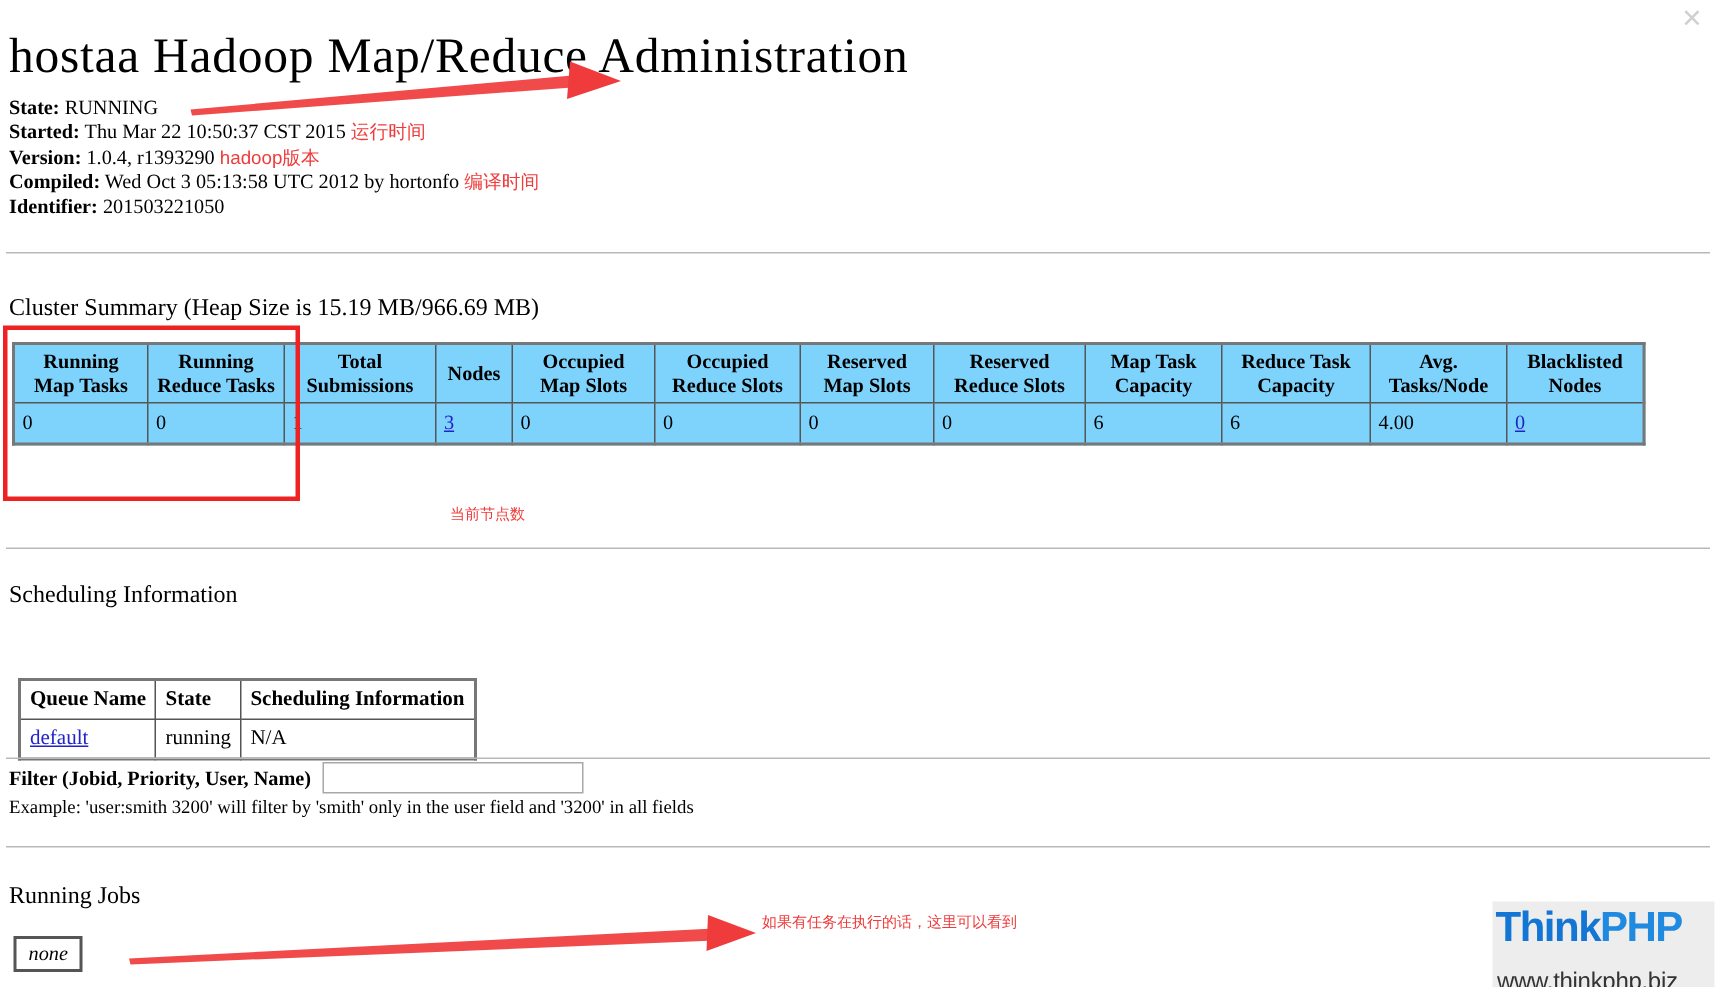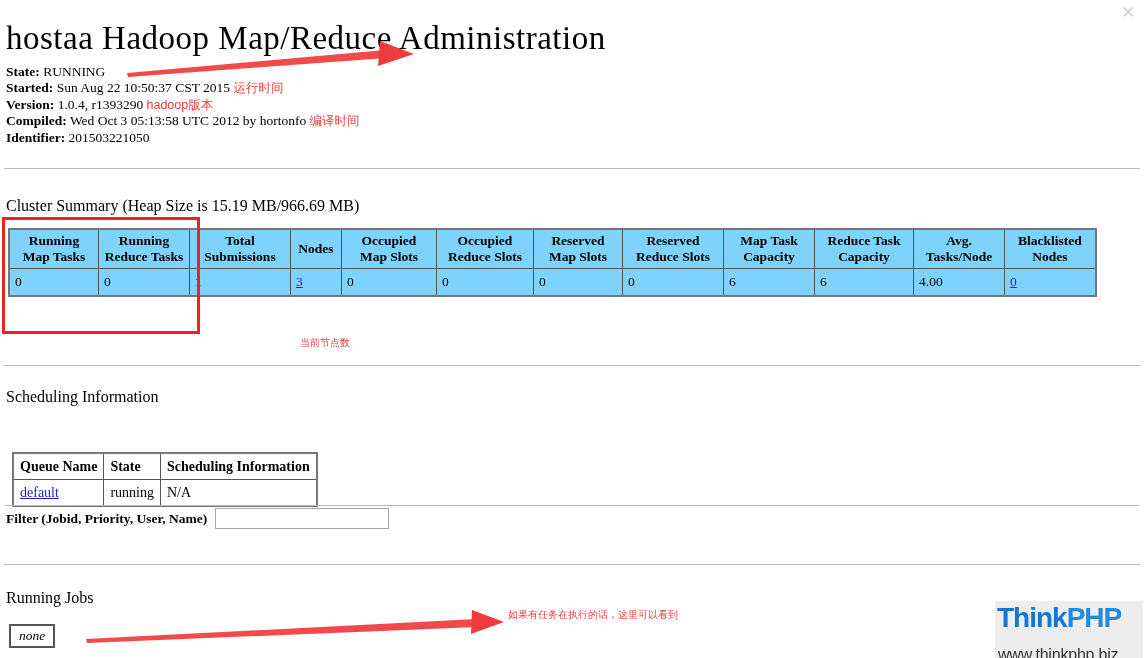--- a/index.html
+++ b/index.html
@@ -277,21 +277,21 @@
 <body>
 
 <div id="page">
 
   <div class="close-btn">✕</div>
 
   <h1 class="page-title">hostaa Hadoop Map/Reduce Administration</h1>
 
   <div class="meta">
     <span class="row"><b>State:</b> <span>RUNNING</span></span>
-    <span class="row"><b>Started:</b> <span>Sun Aug 22 10:50:37 CST 2015</span> <span class="ann">运行时间</span></span>
+    <span class="row"><b>Started:</b> <span>Thu Mar 22 10:50:37 CST 2015</span> <span class="ann">运行时间</span></span>
     <span class="row"><b>Version:</b> <span>1.0.4, r1393290</span> <span class="ann">hadoop版本</span></span>
     <span class="row"><b>Compiled:</b> <span>Wed Oct 3 05:13:58 UTC 2012 by hortonfo</span> <span class="ann">编译时间</span></span>
     <span class="row"><b>Identifier:</b> <span>201503221050</span></span>
   </div>
 
   <hr class="hr" style="top:160px">
 
   <h2 class="section-h" style="top:184px">Cluster Summary  (Heap Size is 15.19 MB/966.69 MB)</h2>
 
   <div class="cluster-wrap">
@@ -357,20 +357,21 @@
         </tr>
       </tbody>
     </table>
   </div>
 
   <hr class="hr" style="top:497px">
 
   <div class="filter-row">
     <span class="filter-label">Filter (Jobid, Priority, User, Name)</span><input class="filter-input" type="text" placeholder="" style="">
   </div>
+  <div class="filter-example">Example: 'user:smith 3200' will filter by 'smith' only in the user field and '3200' in all fields</div>
 
   <hr class="hr" style="top:556px">
 
   <h2 class="section-h" style="top:576px">Running Jobs</h2>
 
   <div class="ann-float" style="left:508px; top:608px;">如果有任务在执行的话，这里可以看到</div>
 
   <div class="none-box">none</div>
 
   <svg class="arrow-layer" viewBox="0 0 1144 658">

